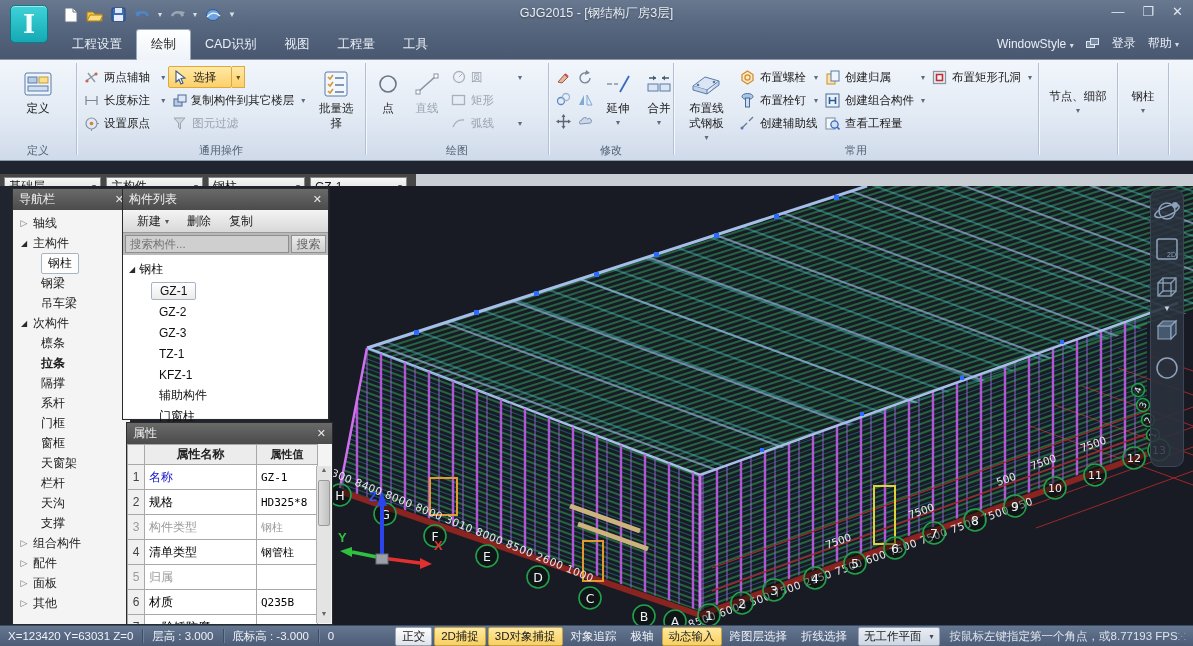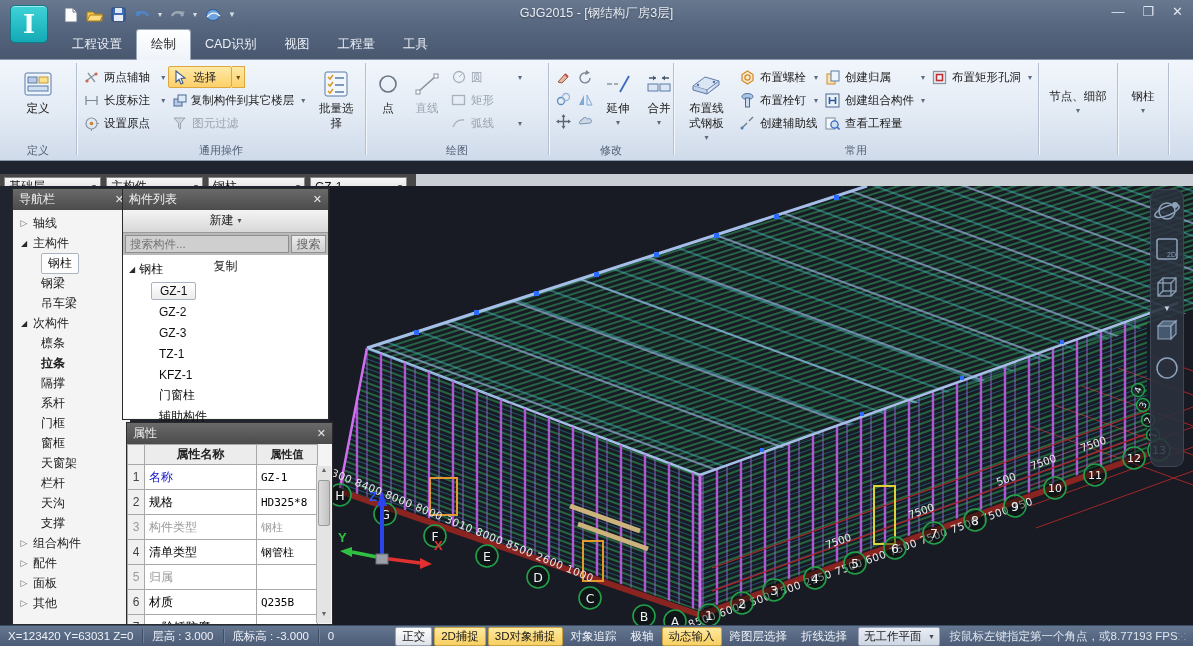--- a/index.html
+++ b/index.html
@@ -79,21 +79,21 @@
 
   .nav-panel { left:12px; top:2px; width:119px; height:437px; }
   .tree { background:#f4f4f4; padding-top:3px; }
   .titem { height:20px; display:flex; align-items:center; gap:4px; color:#1a1a1a; font-size:12px; }
   .titem .arr { width:10px; text-align:center; font-size:9px; color:#707070; }
   .titem .arr.exp { color:#2a2a2a; font-size:8px; }
   .titem.sel .lab { background:#fdfdfd; border:1px solid #a8b4c2; border-radius:2px; padding:1px 6px; }
 
   .comp-panel { left:122px; top:2px; width:207px; height:232px; }
   .ctoolbar { height:23px; background:linear-gradient(#f4f4f4,#d8d8d8); border-bottom:1px solid #9a9a9a;
-    display:flex; align-items:center; gap:2px; padding:0 6px;flex-direction:column; }
+    display:flex; align-items:center; gap:2px; padding:0 6px; }
   .cbtn { padding:2px 8px; color:#222; border-radius:2px; display:flex; align-items:center; gap:4px; }
   .cbtn .sarrow { font-size:8px; color:#555; }
   .searchrow { height:22px; background:#b9b9b9; display:flex; align-items:center; padding:2px; gap:2px; }
   .searchrow input { flex:1; height:18px; border:1px solid #8e8e8e; background:#cfcfcf;
     padding:0 4px; font-size:11.5px; color:#555; font-family:"Liberation Sans",sans-serif; }
   .searchbtn { width:58px; height:18px; background:linear-gradient(#ececec,#cfcfcf);
     border:1px solid #909090; color:#666; text-align:center; line-height:16px; }
   .ctree { background:#ffffff; height:163px; padding:4px 0 0 6px; }
   .citem { height:21px; display:flex; align-items:center; gap:4px; color:#111; }
   .citem .lab { padding:1px 8px; }
@@ -204,20 +204,29 @@
     </div>
     <div class="menubar">
       <div class="tabs" id="menu-tabs">
           <div class="tab">工程设置</div>
           <div class="tab active">绘制</div>
           <div class="tab">CAD识别</div>
           <div class="tab">视图</div>
           <div class="tab">工程量</div>
           <div class="tab">工具</div>
         </div>
+      <div class="menu-right">
+        <span><span>WindowStyle</span> <span class="dd-mini">▾</span></span>
+        <span class="layericon">
+            <i></i>
+            <i></i>
+          </span>
+        <span>登录</span>
+        <span><span>帮助</span> <span class="dd-mini">▾</span></span>
+      </div>
     </div>
   </div>
 
   <div class="ribbon">
 
     <div class="rgroup" style="width:76px; justify-content:center;">
       <div class="rb-big">
         <span class="bicon">
           <svg width="30" height="28">
               <rect x="2" y="3" width="26" height="22" rx="2" fill="#eef4fb" stroke="#5a7aa8"></rect>
@@ -920,24 +929,24 @@
           <div class="citem cindent">
             <span class="lab">GZ-3</span>
           </div>
           <div class="citem cindent">
             <span class="lab">TZ-1</span>
           </div>
           <div class="citem cindent">
             <span class="lab">KFZ-1</span>
           </div>
           <div class="citem cindent">
+            <span class="lab">辅助构件</span>
+          </div>
+          <div class="citem cindent">
             <span class="lab">门窗柱</span>
-          </div>
-          <div class="citem cindent">
-            <span class="lab">辅助构件</span>
           </div>
         </div>
     </div>
 
     <div class="panel prop-panel">
       <div class="ptitle">
         <span>属性</span>
         <span class="px">✕</span>
       </div>
       <table class="ptable">

